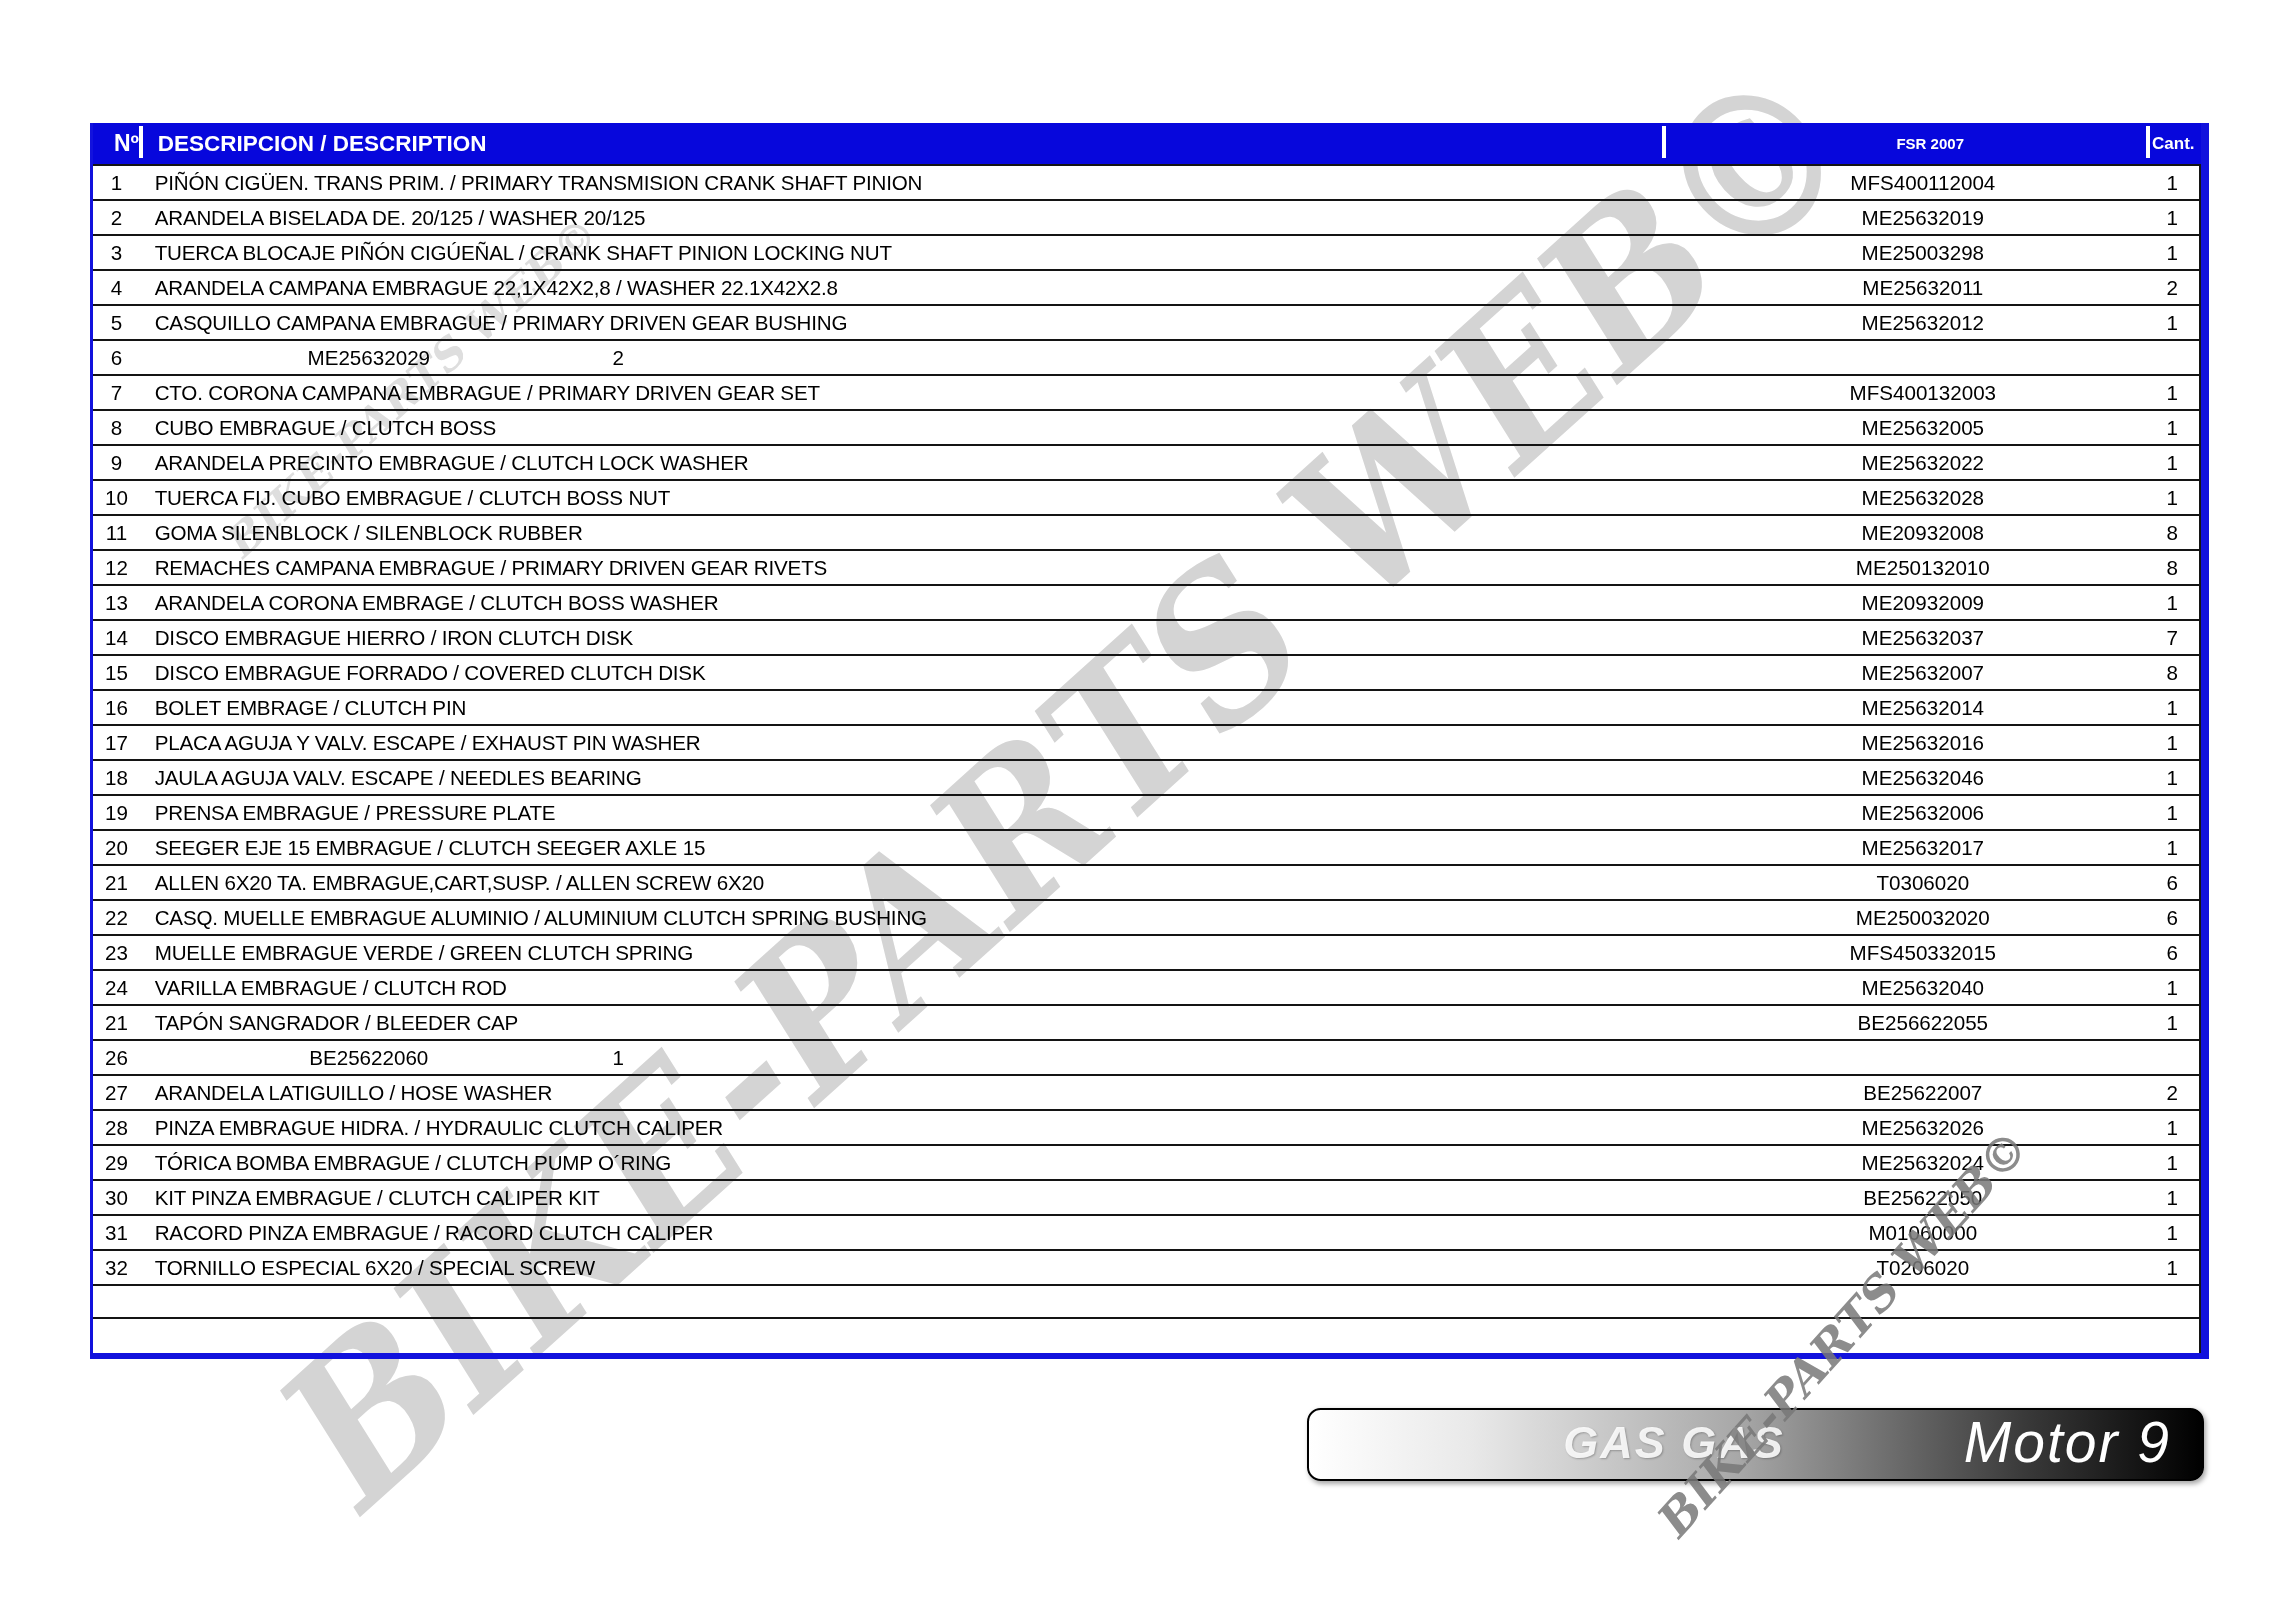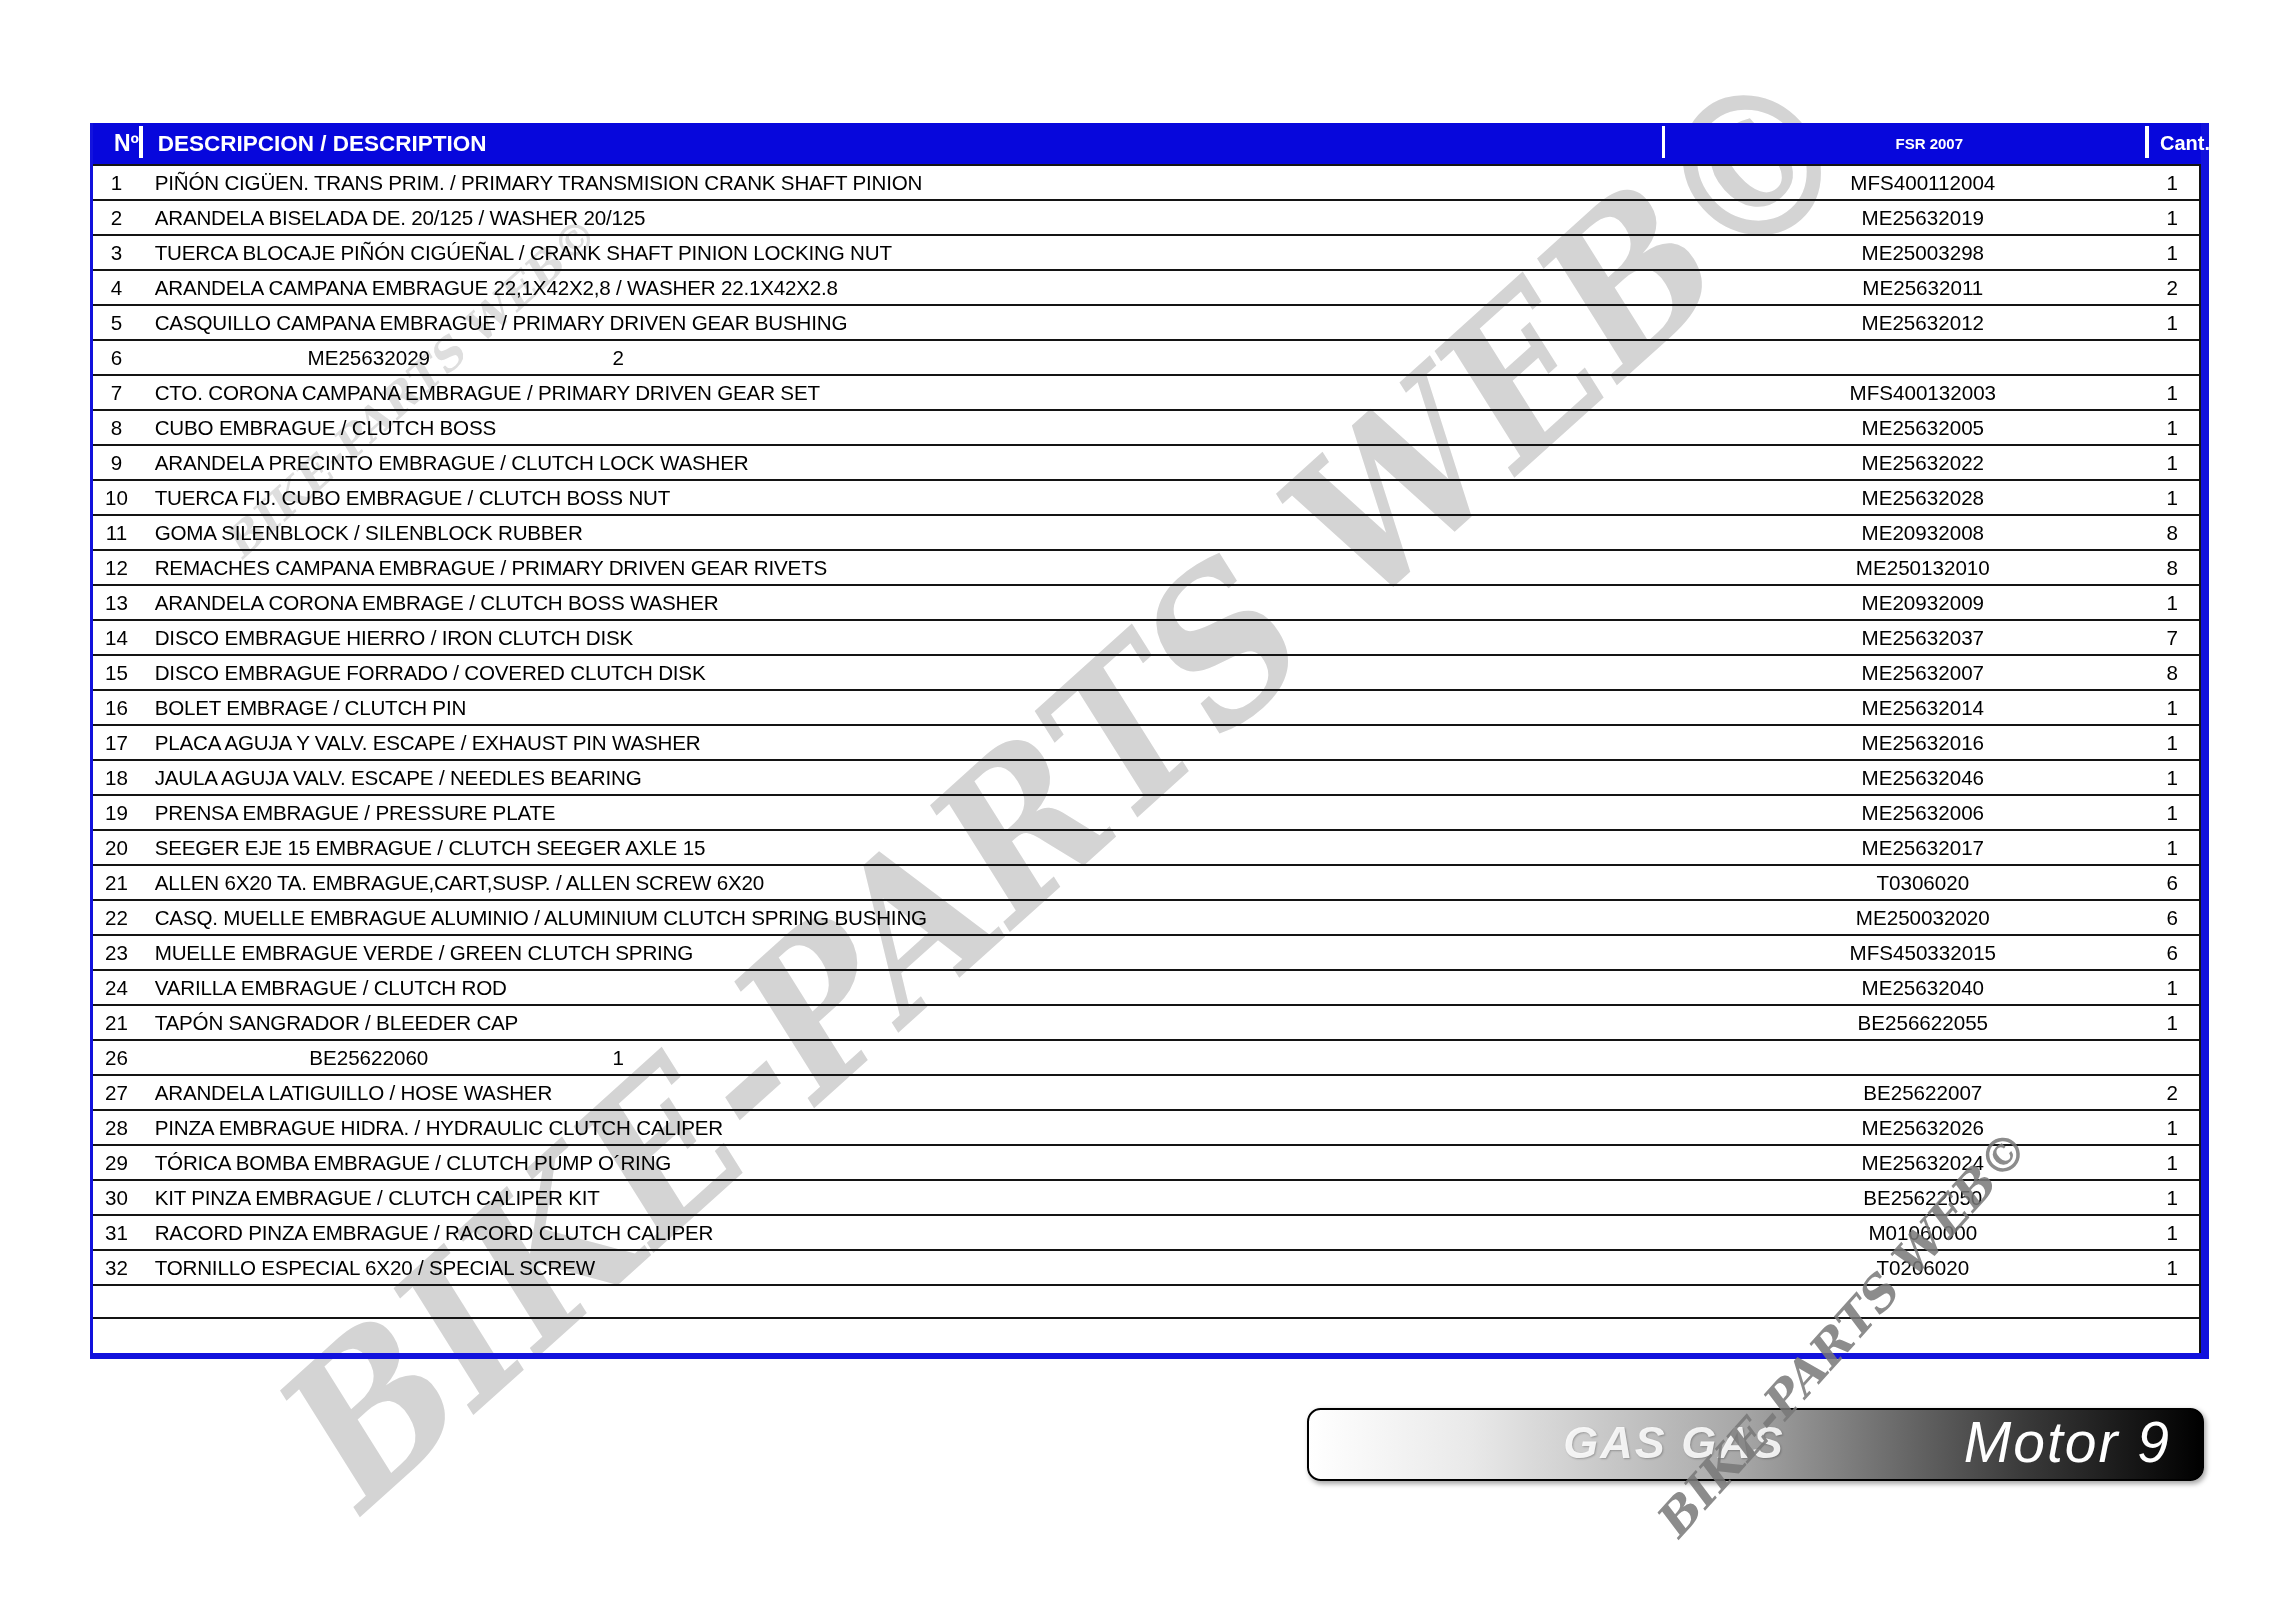--- a/index.html
+++ b/index.html
@@ -65,21 +65,21 @@
   }
   .thead .hsep {
     width: 3.9px;
     height: 32px;
     background: #ffffff;
     margin-top: -3.9px;
   }
   .h-num   { width: 47px;  text-align: right; font-size: 23px; }
   .h-desc  { width: 1554px; padding-left: 15px; font-size: 22.5px; }
   .h-fsr   { width: 442px; text-align: center; font-size: 15px; margin-left: 48px; }
-  .h-qty   { width: 52px;  padding-left: 11px; font-size: 20px; }
+  .h-qty   { width: 52px;  padding-left: 2px; font-size: 17px; }
 
   .tbody, .tfoot-empty {
     border-right: 2.9px solid #141414;
   }
   .tbody { border-top: 2px solid #141414; }
   .row {
     display: flex;
     align-items: center;
     height: 35px;
     border-bottom: 2.9px solid #141414;

